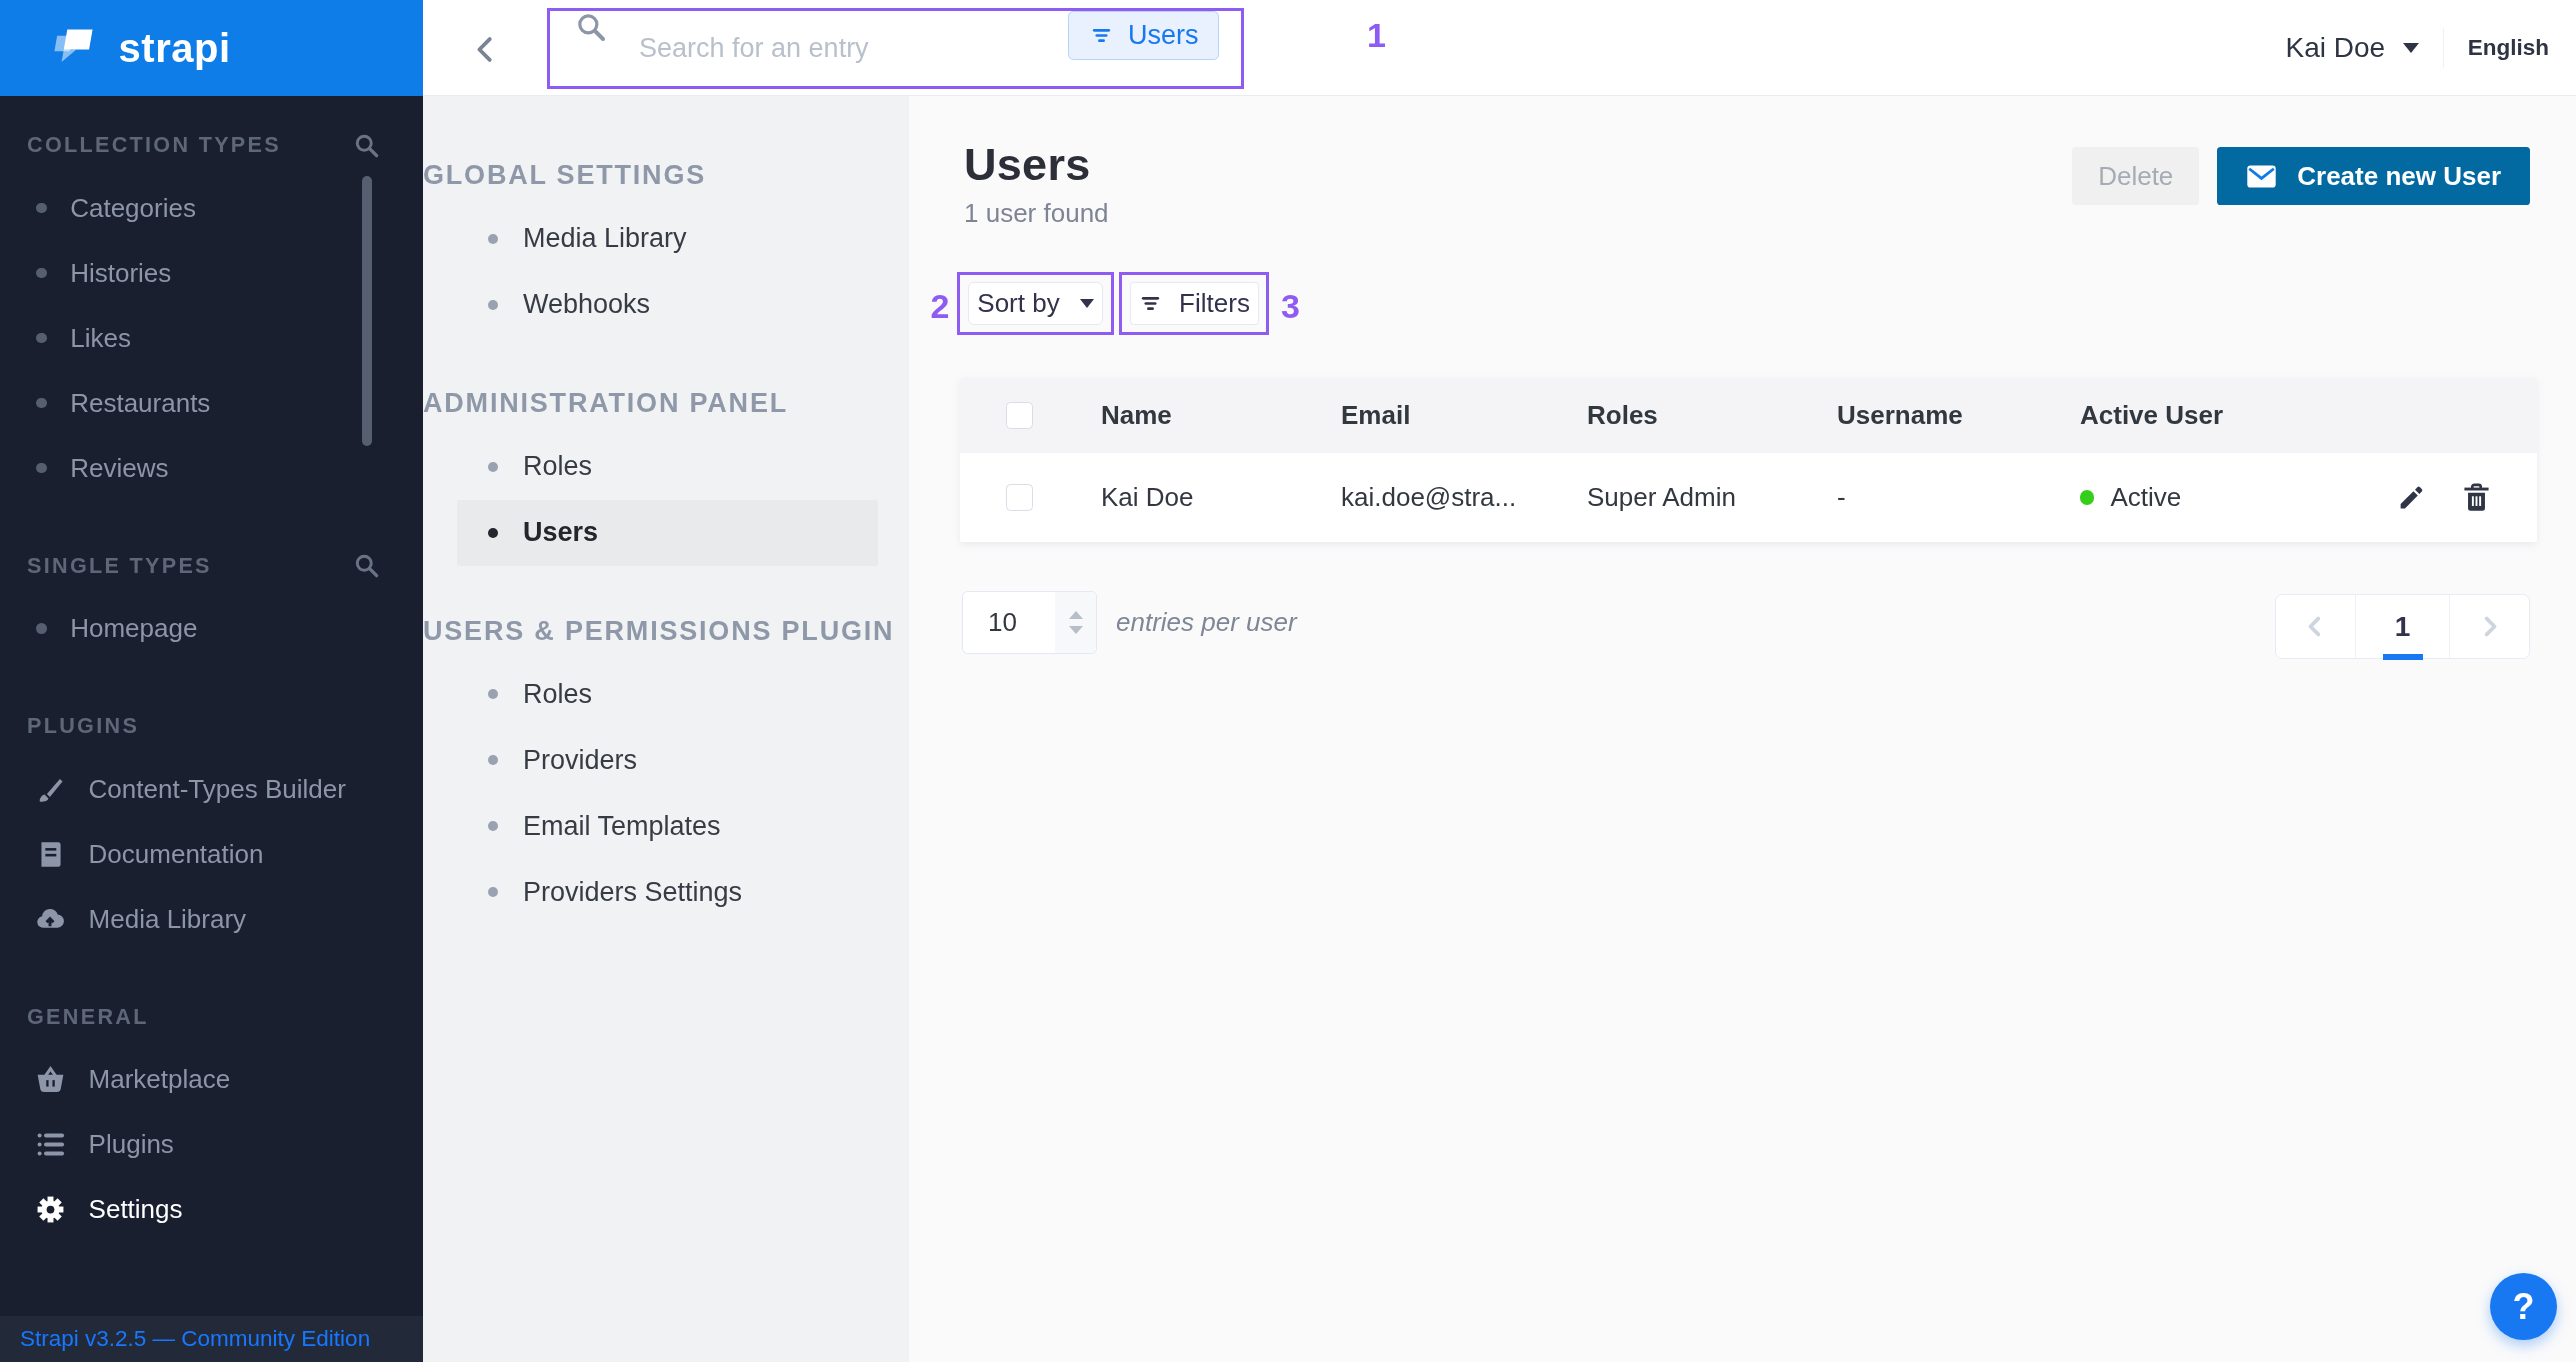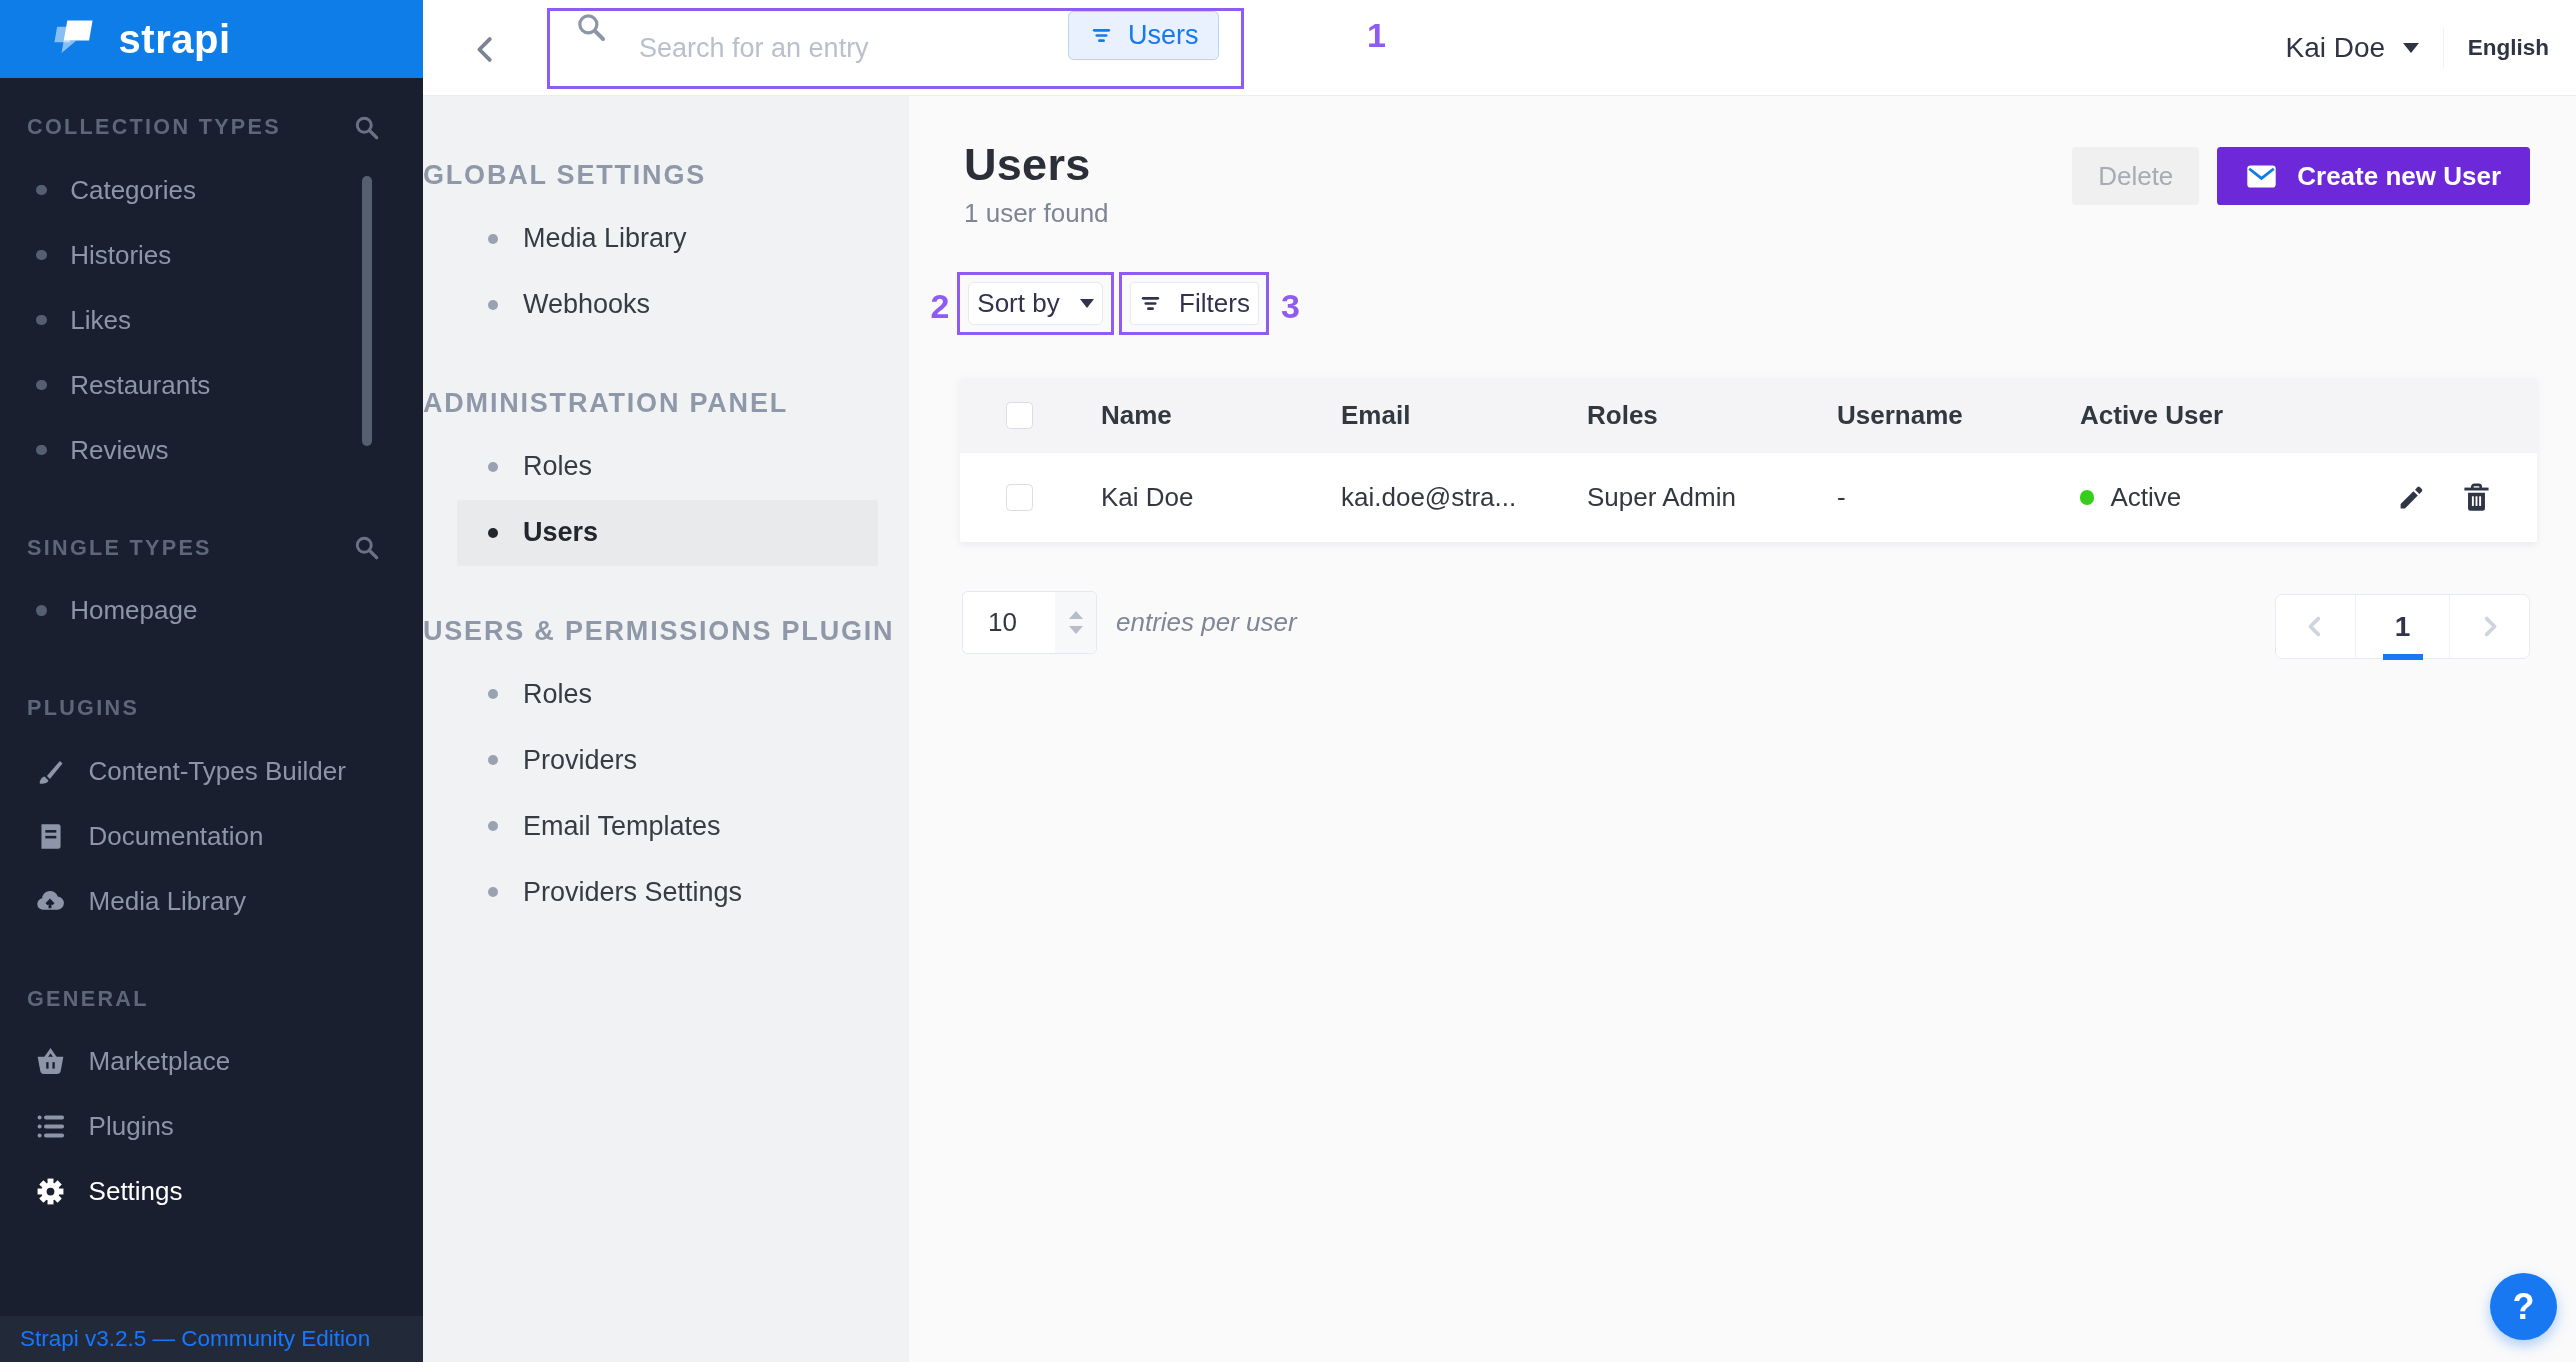--- a/index.html
+++ b/index.html
@@ -2,21 +2,21 @@
 <html style="font-size:14.4px"><head>
 <meta charset="utf-8">
 <style>
   * { margin:0; padding:0; box-sizing:border-box; }
   html,body { width:2576px; height:1362px; }
   body { font-family:"Liberation Sans", sans-serif; background:#fafafb; }
   .app { position:relative; width:2576px; height:1362px; overflow:hidden; background:#fafafb; }
 
   
   .sidebar { position:absolute; left:0; top:0; bottom:0; width:423px; background:#191f2f; }
-  .logo { height:78px; background:#0e7de7; display:flex; align-items:center; padding-left:50px; gap:21.6px; }
+  .logo { height:96px; background:#0e7de7; display:flex; align-items:center; padding-left:50px; gap:21.6px; }
   .logo-text { color:#fff; font-size:40px; font-weight:bold; letter-spacing:0.5px; }
   .side-section { margin-top:47px; }
   .side-section.first { margin-top:31px; }
   .side-head { display:flex; align-items:center; justify-content:space-between; height:36px; padding:0 43px 0 27px; color:#5e6778; font-size:21.6px; font-weight:bold; letter-spacing:2.3px; margin-bottom:12.6px; }
   .side-item { height:65px; display:flex; align-items:center; padding-left:36px; gap:23.4px; color:#8d96a8; font-size:26px; cursor:pointer; }
   .side-item .bullet { width:10.8px; height:10.8px; border-radius:50%; background:#565f70; flex:0 0 auto; }
   .side-item.iconed { padding-left:33px; gap:21.6px; }
   .side-item .s-icon { width:34px; height:34px; display:flex; align-items:center; justify-content:center; color:#8d96a8; flex:0 0 auto; }
   .side-item.active { color:#ffffff; }
   .side-item.active .s-icon { color:#ffffff; }
@@ -49,21 +49,21 @@
   .sp-item.active { background:#e8eaec; border-radius:2.7px; margin:0 31.5px 0 34px; padding-left:31px; font-weight:bold; color:#23262d; }
   .sp-item.active .bullet { background:#23262d; }
 
   
   .content { position:absolute; left:909px; top:96px; right:0; bottom:0; }
   .page-head { position:absolute; left:55px; top:43px; }
   .page-title { font-size:45px; font-weight:bold; color:#2c2f38; letter-spacing:0.3px; }
   .page-sub { margin-top:7.2px; font-size:26px; color:#7d8595; }
   .head-actions { position:absolute; top:51px; right:46px; display:flex; gap:18px; }
   .btn-delete { width:127px; height:58px; background:#f0f0f0; color:#a6abb4; border:none; border-radius:3.6px; font-size:26px; font-family:"Liberation Sans", sans-serif; cursor:pointer; }
-  .btn-create { height:58px; padding:0 29px; background:#6d28d9; color:#fff; border:none; border-radius:3.6px; font-size:26px; font-weight:bold; font-family:"Liberation Sans", sans-serif; display:flex; align-items:center; gap:20px; cursor:pointer; }
+  .btn-create { height:58px; padding:0 29px; background:#0369a1; color:#fff; border:none; border-radius:3.6px; font-size:26px; font-weight:bold; font-family:"Liberation Sans", sans-serif; display:flex; align-items:center; gap:20px; cursor:pointer; }
 
   .ann-2 { position:absolute; left:21.6px; top:191px; }
   .ann-3 { position:absolute; left:372px; top:191px; }
   .ann-box { position:absolute; border:3.6px solid #8e5cf3; display:flex; align-items:center; justify-content:center; background:transparent; }
   .ann-box-sort { left:48px; top:176px; width:157px; height:63px; }
   .ann-box-filters { left:210px; top:176px; width:150px; height:63px; }
   .btn-sort { width:135px; height:43px; background:#fff; border:1.8px solid #e4eaf3; border-radius:6px; display:flex; align-items:center; justify-content:center; gap:20px; font-size:26px; color:#32324d; font-family:"Liberation Sans", sans-serif; cursor:pointer; }
   .btn-sort .caret-down { border-top-color:#32324d; border-left-width:7.2px; border-right-width:7.2px; border-top-width:9px; }
   .btn-filters { width:129px; height:43px; background:#fff; border:1.8px solid #e4eaf3; border-radius:3.6px; display:flex; align-items:center; justify-content:center; gap:16px; font-size:26px; color:#32324d; font-family:"Liberation Sans", sans-serif; cursor:pointer; }
 

